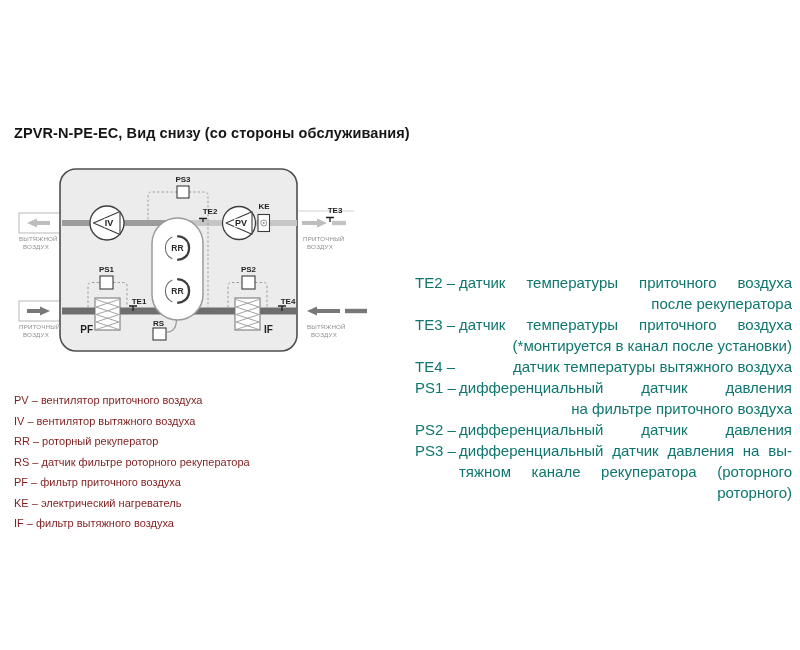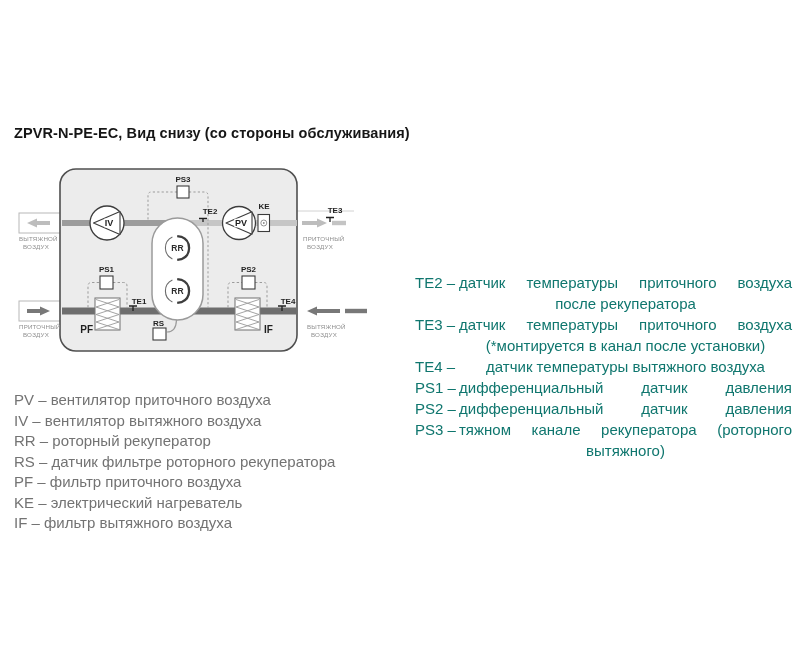--- a/index.html
+++ b/index.html
@@ -1,28 +1,28 @@
 <!DOCTYPE html>
 <html><head>
 <meta charset="utf-8">
 <style>
   html,body{margin:0;padding:0;background:#ffffff;}
   .page{position:relative;width:800px;height:607px;background:#ffffff;overflow:hidden;
         font-family:"Liberation Sans","DejaVu Sans",sans-serif;color:#1d1d1d;}
   .title{position:absolute;left:14px;top:125px;font-size:14.5px;font-weight:bold;
          letter-spacing:.1px;color:#161616;margin:0;}
   .diagram{position:absolute;left:10px;top:160px;width:400px;height:215px;}
-  .legend-left{position:absolute;left:14px;top:390px;font-size:15px;line-height:20.5px;color:#737373;}
+  .legend-left{position:absolute;left:14px;top:390px;font-size:11px;line-height:20.5px;color:#7f1d1d;}
   .legend-left .lrow{white-space:nowrap;}
   .legend-right{position:absolute;left:415px;top:272px;width:377px;font-size:15px;line-height:21px;color:#0f766e;}
   .rrow{position:relative;padding-left:44px;}
   .rrow .term{position:absolute;left:0;top:0;white-space:nowrap;}
   .rrow .def{display:block;}
   .rrow .j{display:block;text-align:justify;text-align-last:justify;}
-  .rrow .l{display:block;text-align:center;}
+  .rrow .l{display:block;text-align:right;}
   svg text{font-family:"Liberation Sans","DejaVu Sans",sans-serif;}
   .clab{font-size:8px;font-weight:bold;fill:#1f1f1f;}
   .flab{font-size:10px;font-weight:bold;fill:#1f1f1f;}
   .fanlab{font-size:9px;font-weight:bold;fill:#222;paint-order:stroke;stroke:#ffffff;stroke-width:2.5px;}
   .rrlab{font-size:8.5px;font-weight:bold;fill:#2e2e2e;}
   .air{font-size:6.2px;fill:#8f8f8f;letter-spacing:.2px;}
 </style>
 </head>
 <body>
 
@@ -163,32 +163,34 @@
       <span class="term">TE4 –</span>
       <span class="def">
         <span class="l">датчик температуры вытяжного воздуха</span>
       </span>
     </div>
 
     <div class="rrow">
       <span class="term">PS1 –</span>
       <span class="def">
         <span class="j">дифференциальный датчик давления</span>
+        <span class="l">на фильтре приточного воздуха</span>
       </span>
     </div>
 
     <div class="rrow">
       <span class="term">PS2 –</span>
       <span class="def">
         <span class="j">дифференциальный датчик давления</span>
       </span>
     </div>
 
     <div class="rrow">
       <span class="term">PS3 –</span>
       <span class="def">
+        <span class="j">дифференциальный датчик давления на вы-</span>
         <span class="j">тяжном канале рекуператора (роторного</span>
-        <span class="l">вытяжного)</span>
+        <span class="l">роторного)</span>
       </span>
     </div>
 
   </div>
 </div>
 
 </body></html>

